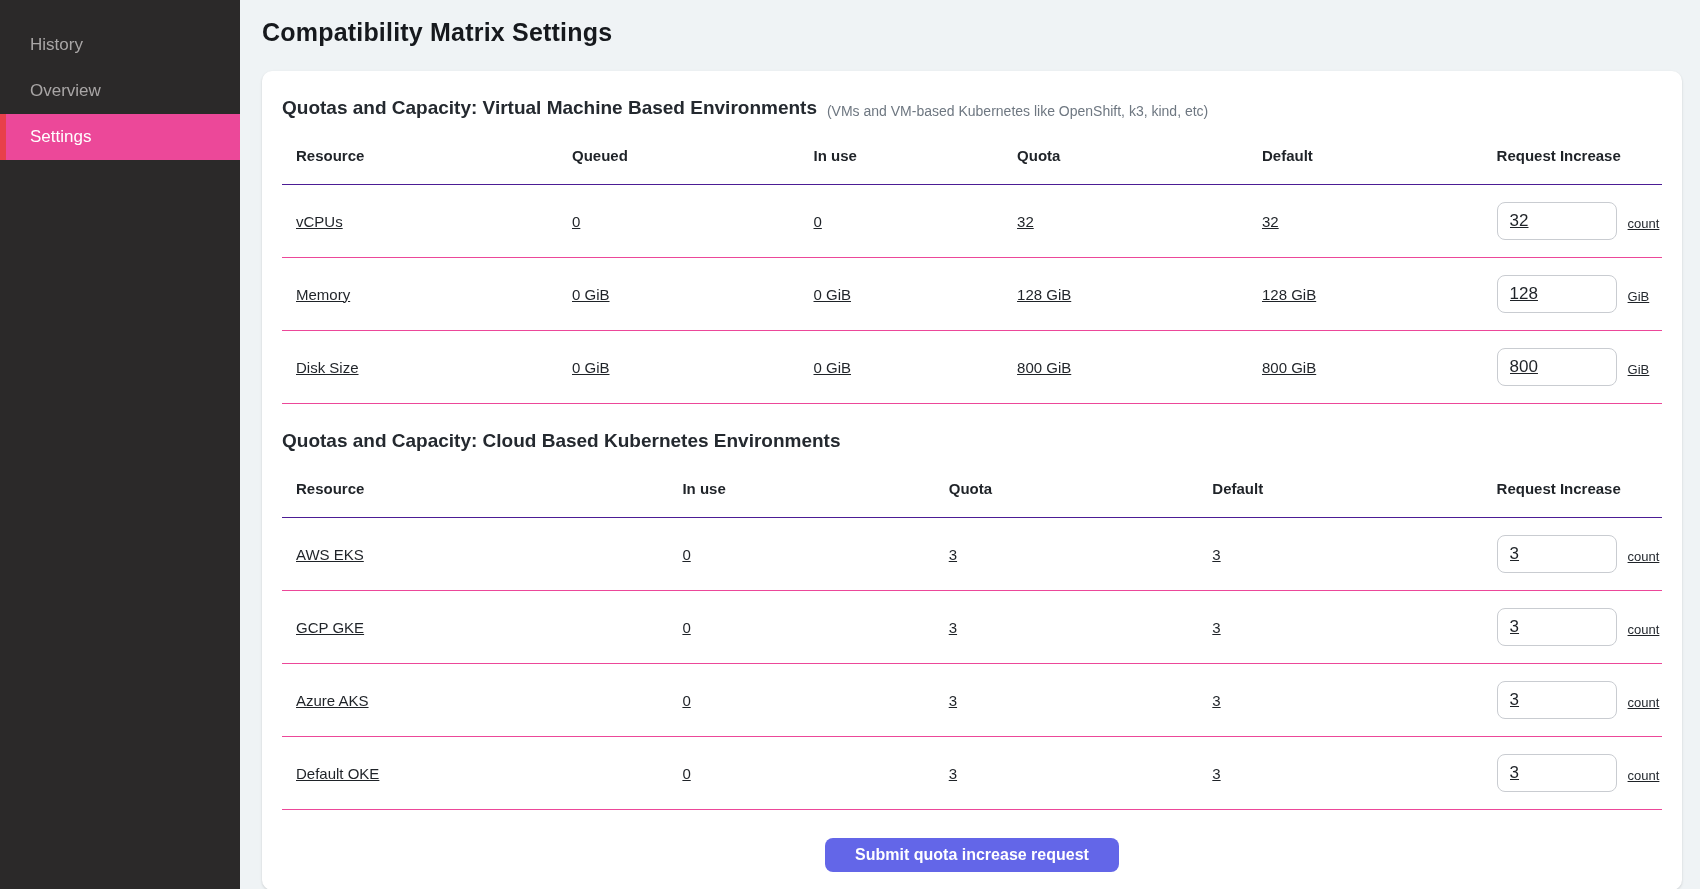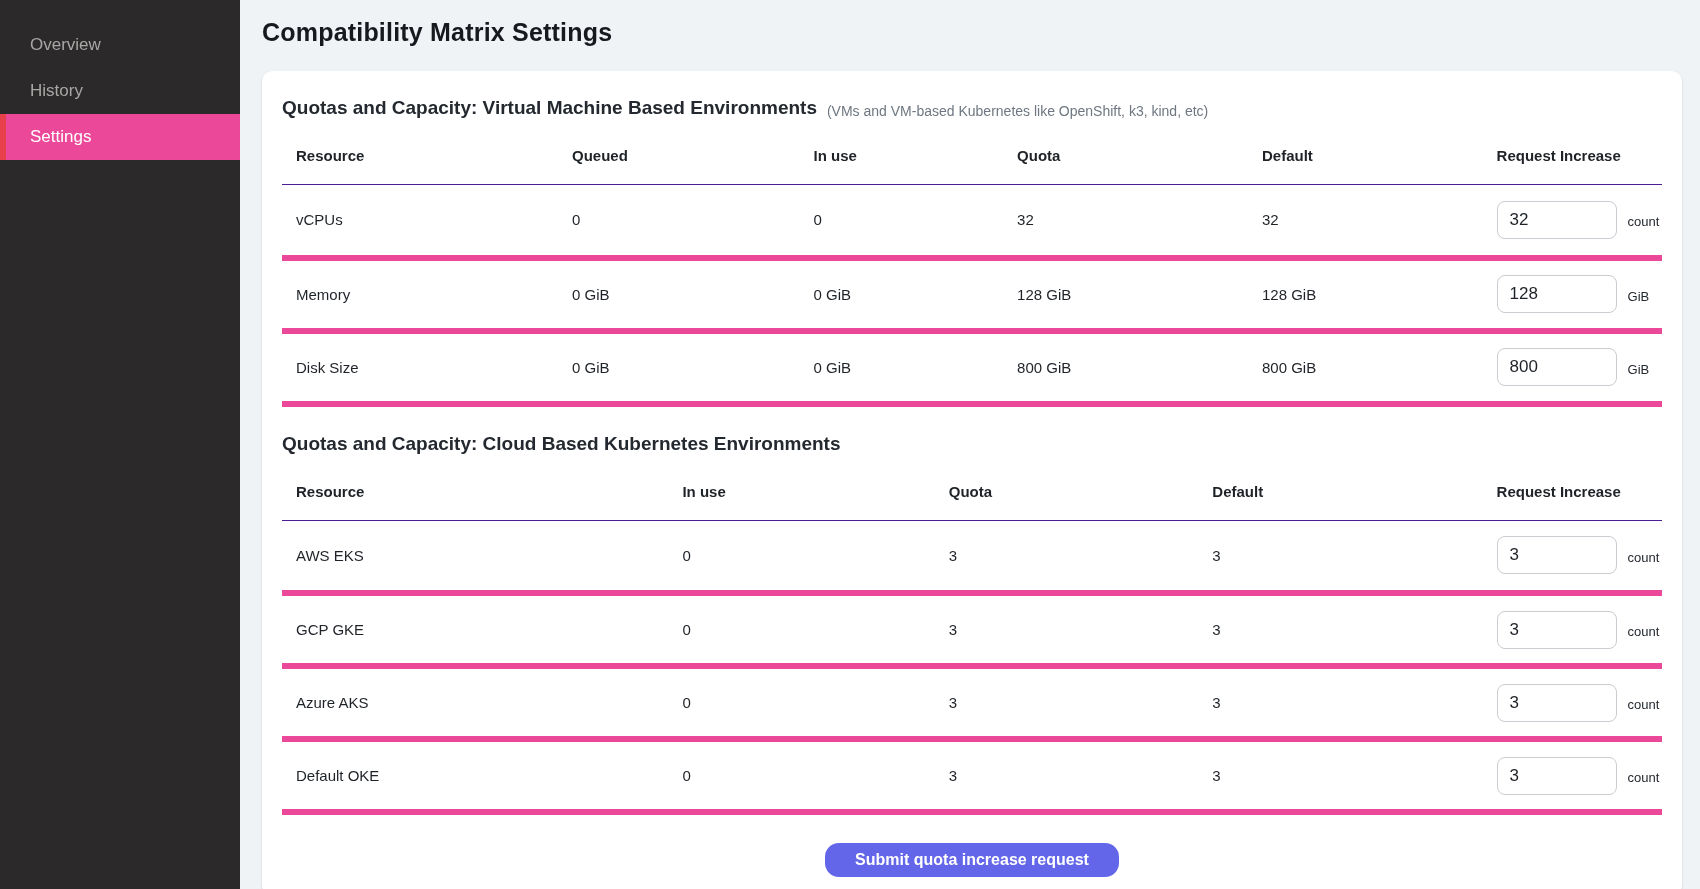--- a/index.html
+++ b/index.html
@@ -65,21 +65,22 @@
     color: #1f2328;
     padding: 18px 14px 20px 14px;
     border-bottom: 1px solid #4c1d95;
   }
   td {
     font-size: 15px;
     color: #1f2328;
     padding: 1px 14px;
     height: 73px;
     vertical-align: middle;
-    border-bottom: 6px solid #ec4899;
+    border-bottom: 1px solid #ec4899;
+    text-decoration: underline;
   }
   .req-cell { display: flex; align-items: center; }
   .req-input {
     width: 120px;
     height: 38px;
     border: 1px solid #c9ccd1;
     border-radius: 8px;
     padding: 0 12px;
     font-size: 17px;
     color: #1f2328;
@@ -89,35 +90,35 @@
   .unit { font-size: 13px; color: #24292f; margin-left: 11px; position: relative; top: -5px; margin-top: 14px; }
 
   .footer-row { display: flex; justify-content: center; margin-top: 28px; }
   .submit-btn {
     background: #6366e8;
     color: #ffffff;
     font-size: 16px;
     font-weight: bold;
     font-family: "Liberation Sans", "DejaVu Sans", sans-serif;
     border: none;
-    border-radius: 14px;
+    border-radius: 8px;
     padding: 8px 30px;
     height: 34px;
     cursor: pointer;
   }
 </style>
 </head>
 <body>
 
 <nav class="sidebar">
   <div class="side-item">
-    <span>Overview</span>
+    <span>History</span>
   </div>
   <div class="side-item">
-    <span>History</span>
+    <span>Overview</span>
   </div>
   <div class="side-item active">
     <span>Settings</span>
   </div>
 </nav>
 
 <main class="main">
   <h1 class="page-title">Compatibility Matrix Settings</h1>
 
   <section class="card">

